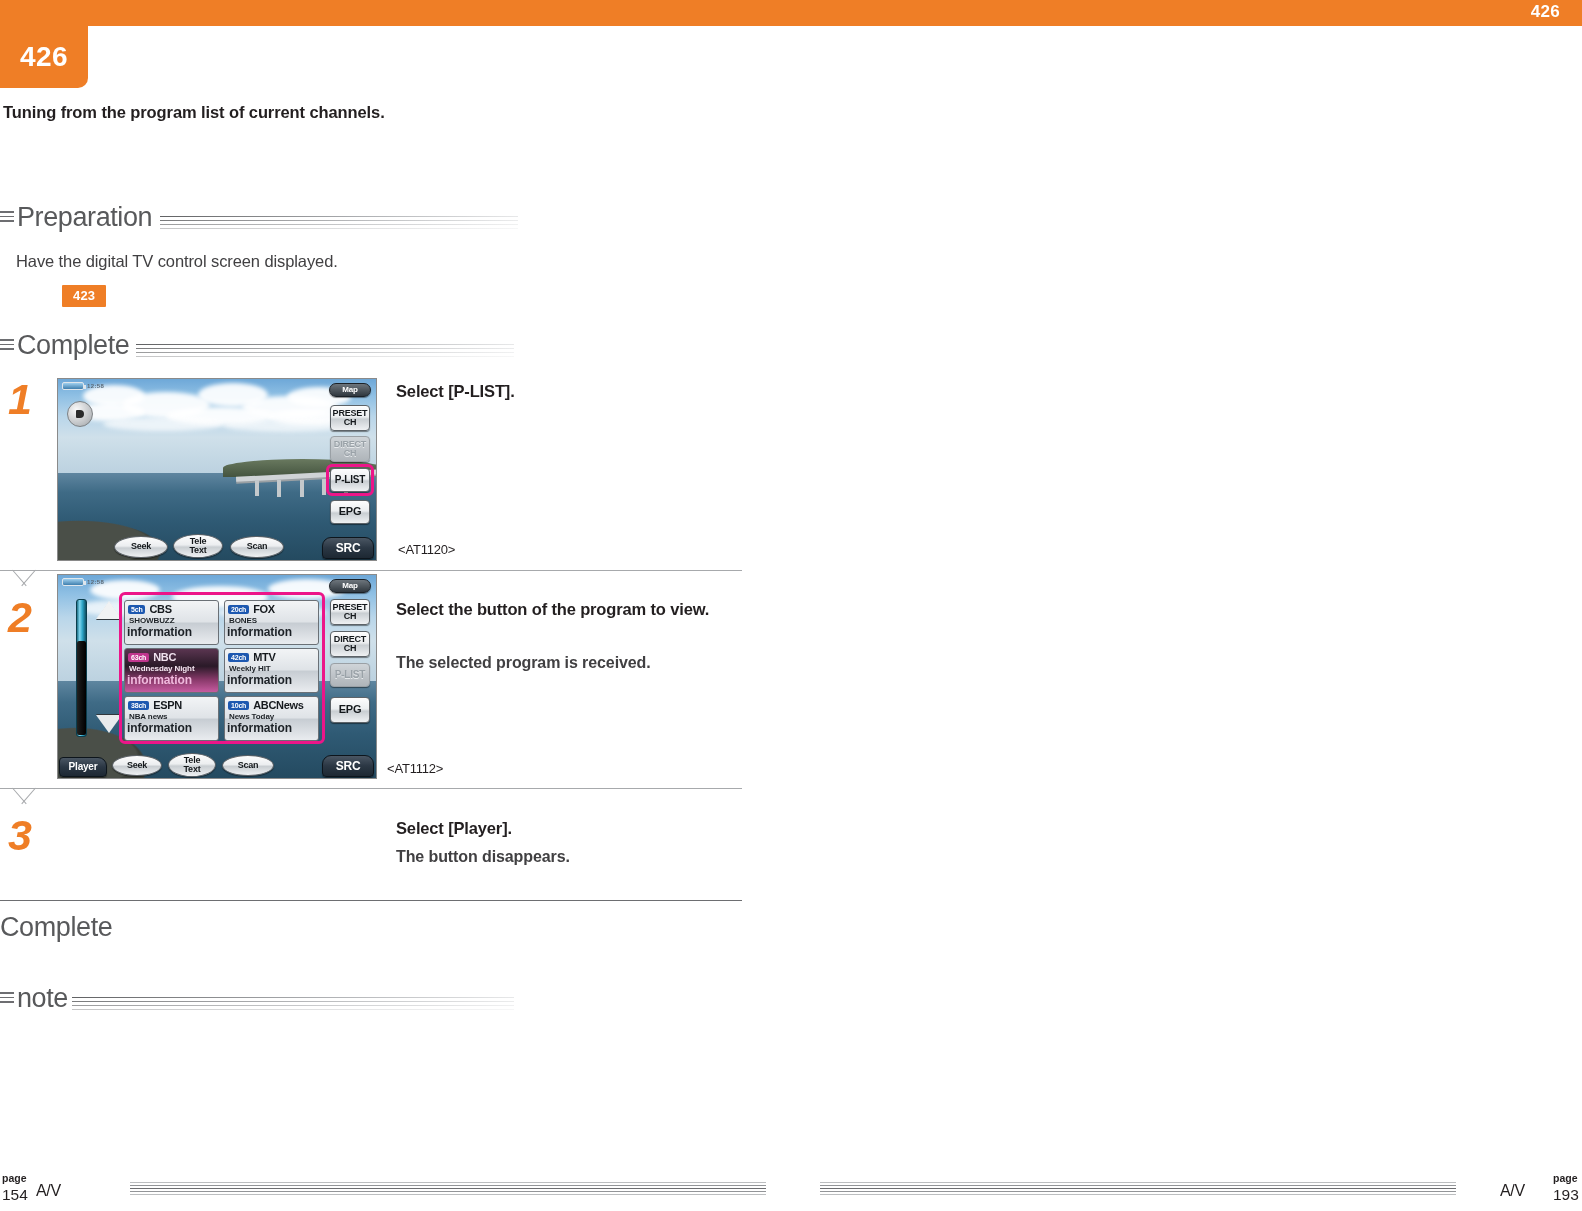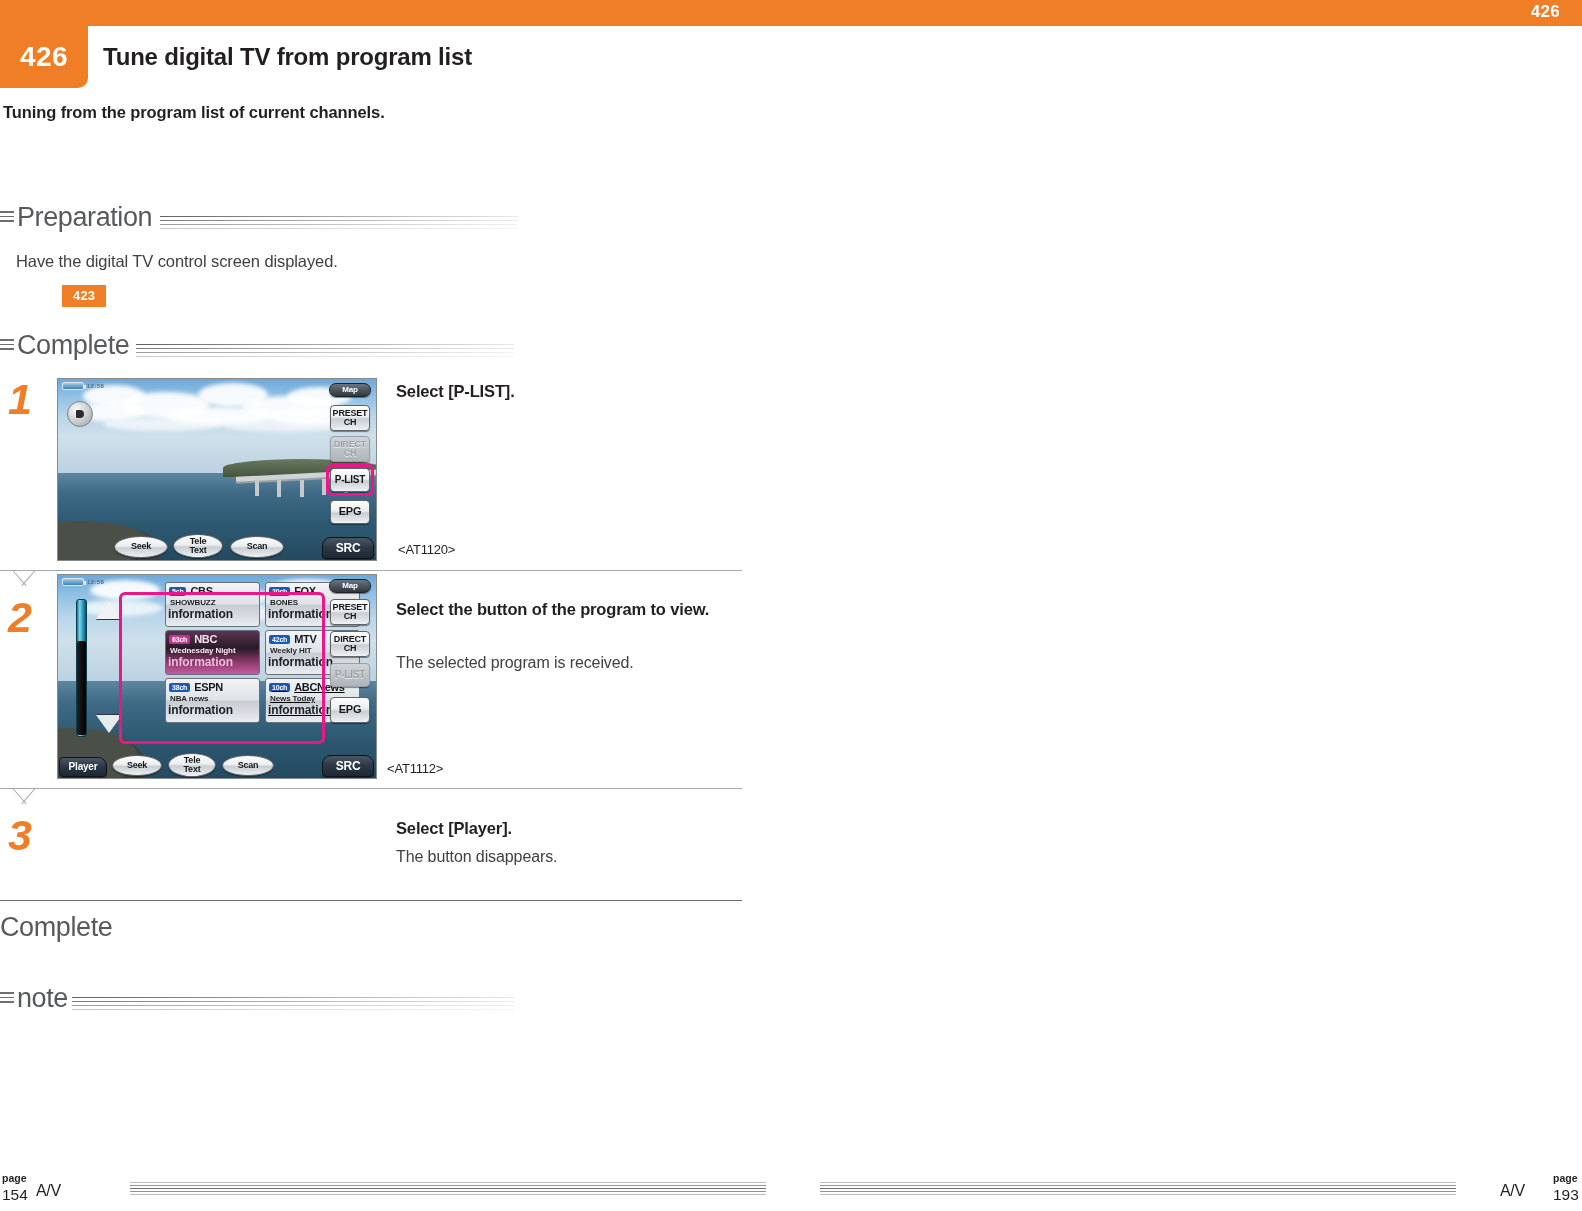--- a/index.html
+++ b/index.html
@@ -86,21 +86,21 @@
     font-size: 43px; font-weight: 700; font-style: italic;
     color: #ef7e26; line-height: 1;
   }
   .step-head {
     position: absolute; font-size: 16.5px; font-weight: 700;
     color: #231f20; width: 340px; line-height: 1.35;
     letter-spacing: -0.15px;
   }
   .step-sub {
     position: absolute; font-size: 16px; color: #414042;
-    width: 345px; line-height: 1.35; letter-spacing: -0.1px;
+    width: 345px; line-height: 1.35; letter-spacing: -0.1px; font-weight: bold;
   }
   .shot-cap {
     position: absolute; font-size: 13px; color: #231f20;
     letter-spacing: -0.2px;
   }
 
   
   .divider { position: absolute; left: 0; width: 742px; height: 20px; }
   .divider .ln {
     position: absolute; left: 0; top: 0; width: 742px; height: 1px;
@@ -282,21 +282,20 @@
 <body>
 
 <div class="page">
 
   <div class="topbar">
     <span class="topbar-pageno">426</span>
   </div>
   <div class="title-tab">
     <span class="title-tab-num">426</span>
   </div>
-  <div class="title-text">Tune digital TV from program list</div>
   <div class="subtitle">Tuning from the program list of current channels.</div>
 
   <div class="sect" style="top:202px;">
     <span class="sect-ico">
         <i></i>
         <i></i>
         <i></i>
       </span>
     <span class="sect-label">Preparation</span>
     <span class="sect-rule">
@@ -399,21 +398,21 @@
     <div class="statusbar">
       <span class="batt"></span>
       <span class="clocktxt">12:58</span>
     </div>
 
     <div class="scrollbar" style="left:18px; top:24px; width:11px; height:138px;"></div>
     <div class="scrollthumb" style="left:19px; top:66px; width:9px; height:94px;"></div>
     <div class="tri up" style="left:38px; top:26px;"></div>
     <div class="tri down" style="left:38px; top:140px;"></div>
 
-    <div class="plist" id="plist" style="left:66px; top:7px; width:196px; height:142px;margin-left:41px;">
+    <div class="plist" id="plist" style="left:66px; top:25px; width:196px; height:142px;">
         <div class="pcell" style="left: 0px; top: 0px; width: 95px; height: 45px;">
           <div class="chrow">
             <span class="chbadge">5ch</span>
             <span class="netname">CBS</span>
           </div>
           <div class="ptitle">SHOWBUZZ</div>
           <div class="pinfo">information</div>
         </div>
         <div class="pcell" style="left: 100px; top: 0px; width: 95px; height: 45px;">
           <div class="chrow">
@@ -440,21 +439,21 @@
           <div class="pinfo">information</div>
         </div>
         <div class="pcell" style="left: 0px; top: 96px; width: 95px; height: 45px;">
           <div class="chrow">
             <span class="chbadge">38ch</span>
             <span class="netname">ESPN</span>
           </div>
           <div class="ptitle">NBA news</div>
           <div class="pinfo">information</div>
         </div>
-        <div class="pcell" style="left: 100px; top: 96px; width: 95px; height: 45px; text-decoration: underline;">
+        <div class="pcell" style="left: 100px; top: 96px; width: 95px; height: 45px;">
           <div class="chrow">
             <span class="chbadge">10ch</span>
             <span class="netname">ABCNews</span>
           </div>
           <div class="ptitle">News Today</div>
           <div class="pinfo">information</div>
         </div>
       </div>
     <div class="hl-ring" style="left:61px; top:17px; width:206px; height:152px;"></div>
 

